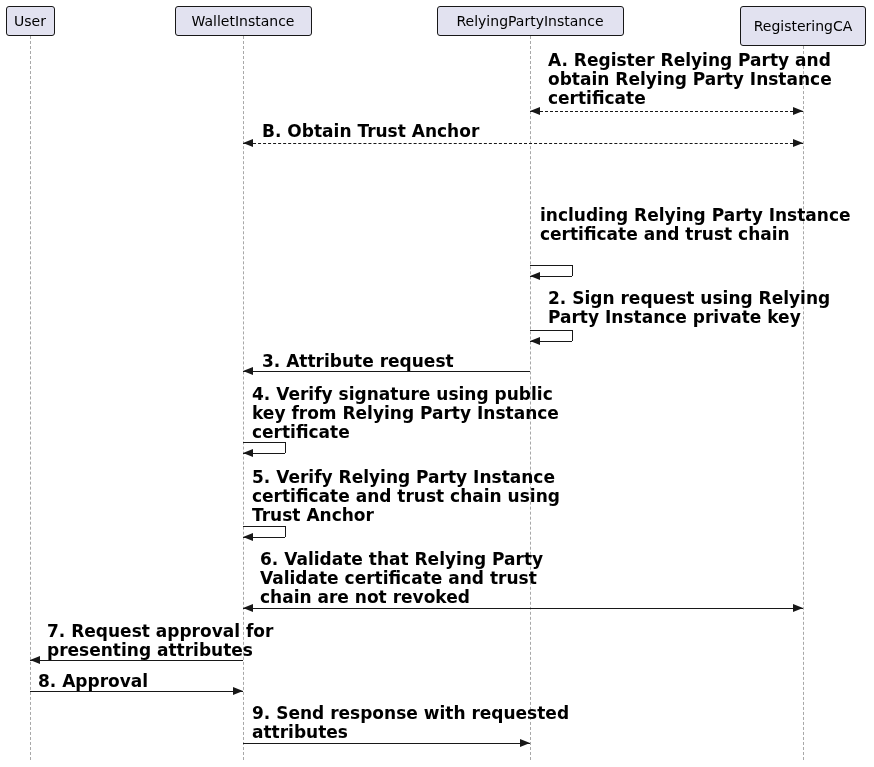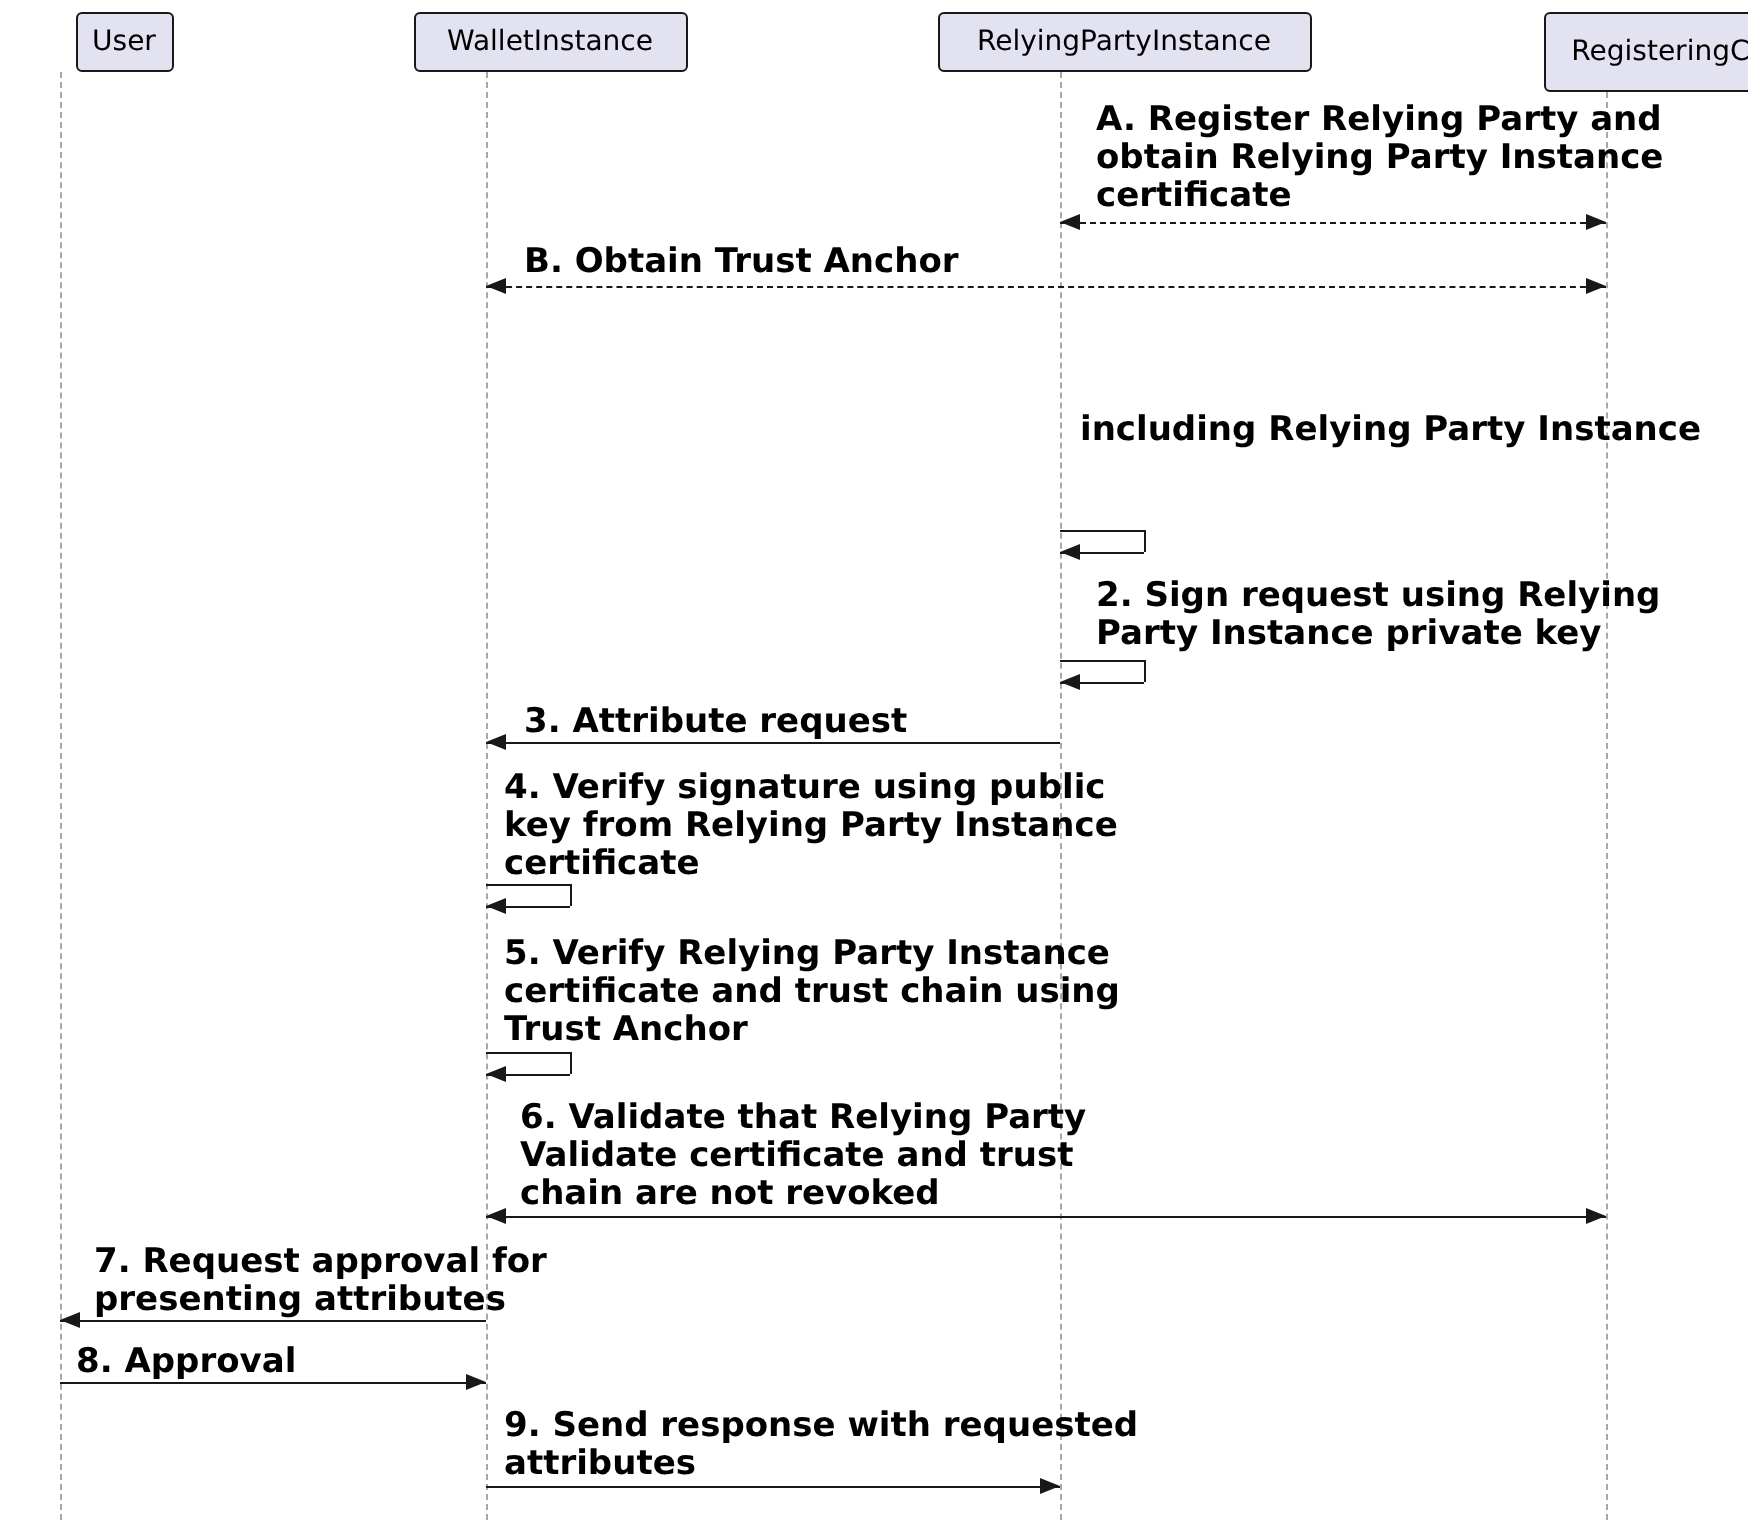--- a/index.html
+++ b/index.html
@@ -22,21 +22,20 @@
     background: #e2e2f0;
     border: 1px solid #181818;
     border-radius: 3px;
     box-sizing: border-box;
     display: flex;
     align-items: center;
     justify-content: center;
     font-size: 14px;
     color: #000000;
     z-index: 3;
-    margin-left: 32px;
   }
   .lifeline {
     position: absolute;
     width: 0;
     border-left: 1px dashed #a8a8a8;
     z-index: 0;
   }
   .msg-label {
     position: absolute;
     font-size: 17px;
@@ -104,20 +103,21 @@
       <div class="msg-label" style="left: 262px; top: 122px;">
         <div>B. Obtain Trust Anchor</div>
       </div>
       <div class="hline dashed" style="left: 243px; top: 143px; width: 560px;"></div>
       <div class="head right" style="left: 793px; top: 139px;"></div>
       <div class="head left" style="left: 243px; top: 139px;"></div>
     </div>
     <div style="position: absolute; left: 0px; top: 0px;">
       <div class="msg-label" style="left: 540px; top: 206px;">
         <div>including Relying Party Instance</div>
+        <div>certificate and trust chain</div>
       </div>
       <div class="hline solid" style="left: 530px; top: 265px; width: 42px;"></div>
       <div class="vline" style="left: 572px; top: 265px; height: 11px;"></div>
       <div class="hline solid" style="left: 530px; top: 276px; width: 42px;"></div>
       <div class="head left" style="left: 530px; top: 272px;"></div>
     </div>
     <div style="position: absolute; left: 0px; top: 0px;">
       <div class="msg-label" style="left: 548px; top: 289px;">
         <div>2. Sign request using Relying</div>
         <div>Party Instance private key</div>

